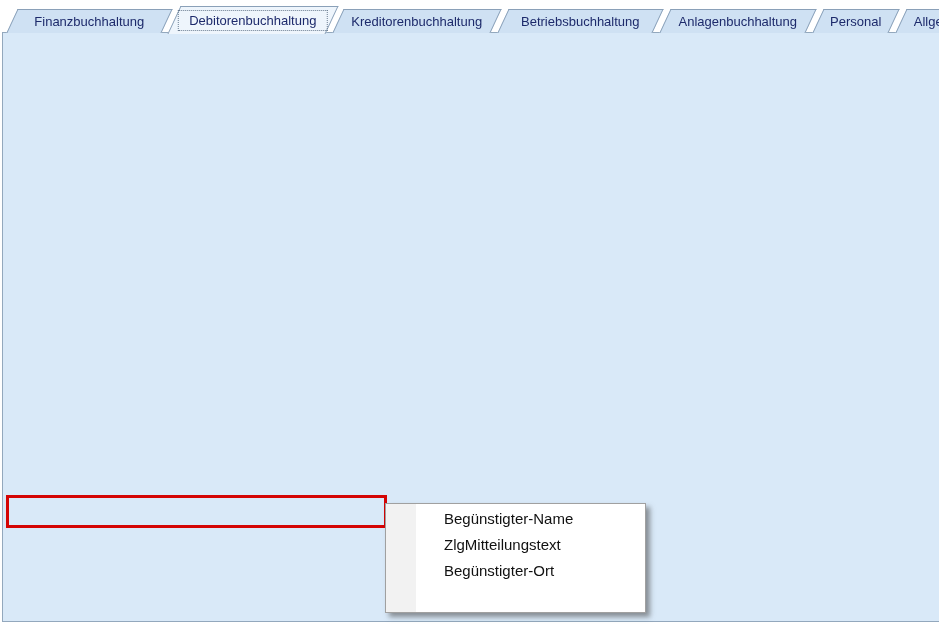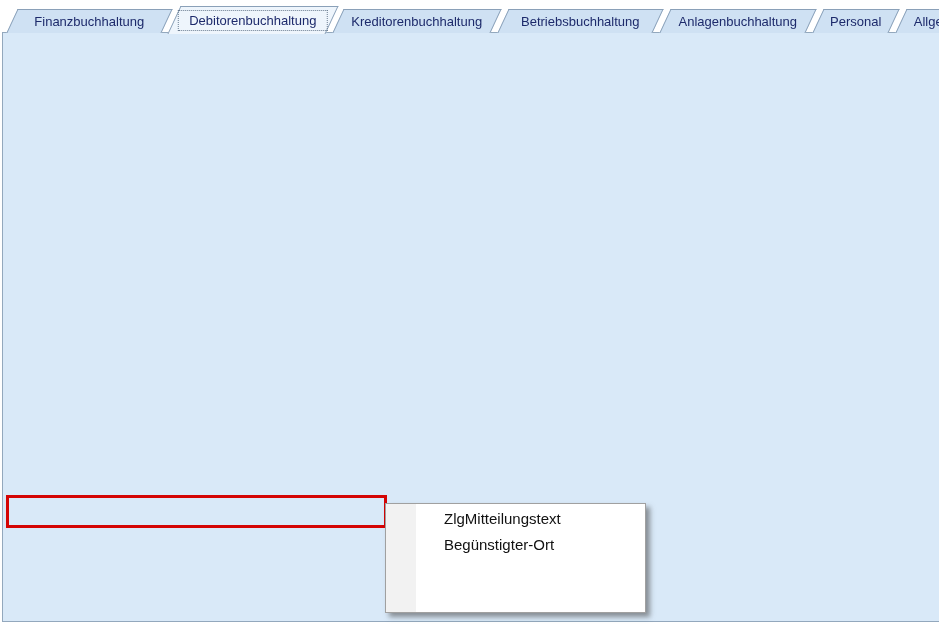--- a/index.html
+++ b/index.html
@@ -153,17 +153,18 @@
   <div class="field" style="left:277px;top:530px;width:653px;">OP-Ausgleich</div>
   <div class="field" style="left:277px;top:561px;width:283px;">&lt;Belegnummer&gt;</div>
   <div class="field" style="left:277px;top:592px;width:653px;">&lt;Text&gt; - &lt;Debitorennu</div>
 
   <span class="lbl" style="left:649px;top:565px;">ahlung</span>
   <div class="field" style="left:695px;top:561px;width:233px;">Gem. Vergütungsanz.</div>
 
   <div class="red-rect"></div>
 
   <div class="menu">
+    <div class="menu-item">Begünstigter-Name</div>
     <div class="menu-item">ZlgMitteilungstext</div>
     <div class="menu-item">Begünstigter-Ort</div>
   </div>
 
 </div>
 
 </body></html>

